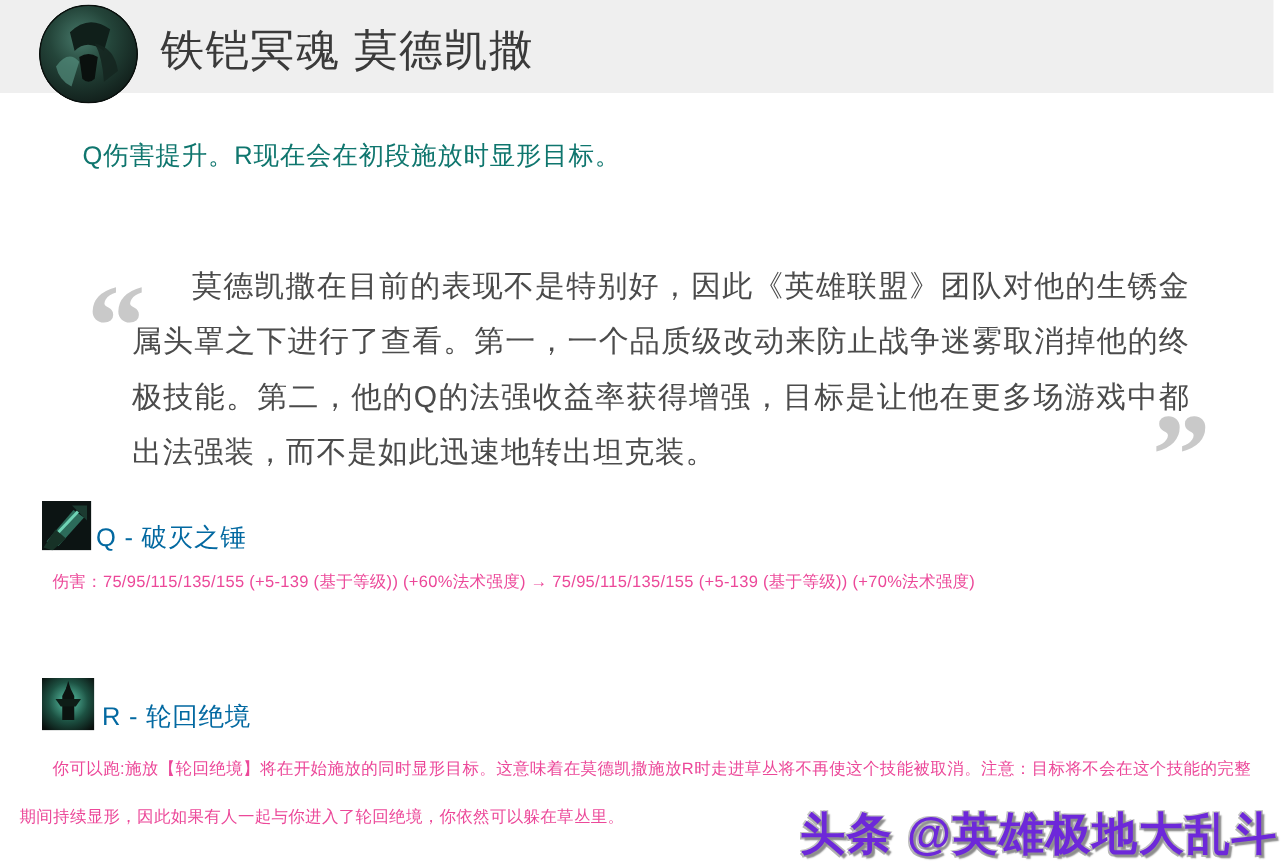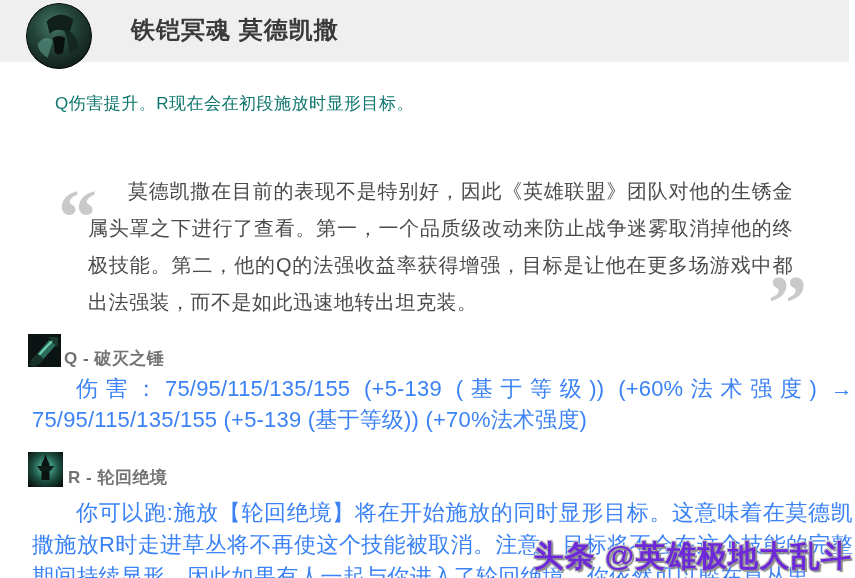--- a/index.html
+++ b/index.html
@@ -5,46 +5,46 @@
   html,body{margin:0;padding:0;background:#ffffff;}
   body{width:855px;height:578px;position:relative;overflow:hidden;
        font-family:"Liberation Sans","DejaVu Sans",sans-serif;color:#404040;}
   .stage{position:absolute;inset:0;}
 
   
   .header-bar{position:absolute;left:0;top:0;width:849px;height:62px;background:#efefef;}
   .avatar{position:absolute;left:26px;top:3px;width:66px;height:66px;border-radius:50%;
           overflow:hidden;z-index:2;}
   .avatar svg{display:block;width:100%;height:100%;}
-  .page-title{position:absolute;left:107px;top:14px;font-size:24px;font-weight:bold;
-              color:#3a3a3a;letter-spacing:1px;z-index:2;margin-left:24px;}
+  .page-title{position:absolute;left:107px;top:14px;font-size:29px;font-weight:normal;
+              color:#3a3a3a;letter-spacing:1px;z-index:2;}
 
   
   .patch-summary{position:absolute;left:55px;top:92px;font-size:17px;color:#0f766e;
                  letter-spacing:0.5px;}
 
   
   .quote-open,.quote-close{position:absolute;font-family:"Liberation Serif","DejaVu Serif",serif;
                  font-size:78px;line-height:0.55;color:#c9c9c9;font-weight:bold;}
   .quote-open{left:58px;top:196px;}
   .quote-close{left:768px;top:282px;}
   .quote-text{position:absolute;left:88px;top:173px;width:705px;font-size:20px;
               line-height:37px;color:#4b4b4b;text-indent:2em;text-align:justify;
               letter-spacing:0.5px;}
 
   
   .ability-icon{position:absolute;width:33px;height:33px;overflow:hidden;}
   .ability-icon svg{display:block;width:100%;height:100%;}
   #q-icon{left:28px;top:334px;}
   #r-icon{left:28px;top:452px;width:35px;height:35px;}
-  .ability-label{position:absolute;font-size:17px;color:#737373;letter-spacing:0.5px;font-weight:bold;}
+  .ability-label{position:absolute;font-size:17px;color:#0369a1;letter-spacing:0.5px;}
   #q-label{left:64px;top:347px;}
   #r-label{left:68px;top:466px;}
-  .ability-desc{position:absolute;left:32px;width:821px;font-size:22px;line-height:31px;
-                color:#3b82f6;text-indent:2em;letter-spacing:0.2px;text-align:justify;}
+  .ability-desc{position:absolute;left:13px;width:821px;font-size:11px;line-height:31px;
+                color:#ec4899;text-indent:2em;letter-spacing:0.2px;text-align:justify;}
   #q-desc{top:373px;}
   #r-desc{top:497px;line-height:32px;}
 
   
   .watermark{position:absolute;right:3px;top:536px;font-size:30px;font-weight:bold;
              color:#6d28d9;letter-spacing:1px;z-index:3;
              text-shadow:2px 2px 1px #8d8d8d,-1px -1px 0 #c4c4c4,1px -1px 0 #b5b5b5,-1px 1px 0 #b5b5b5;}
 </style>
 </head>
 <body>

